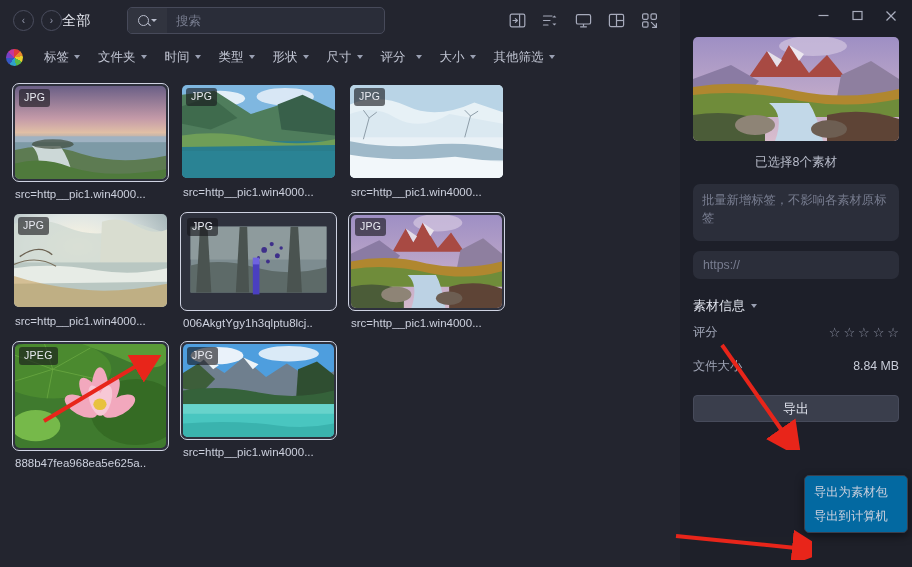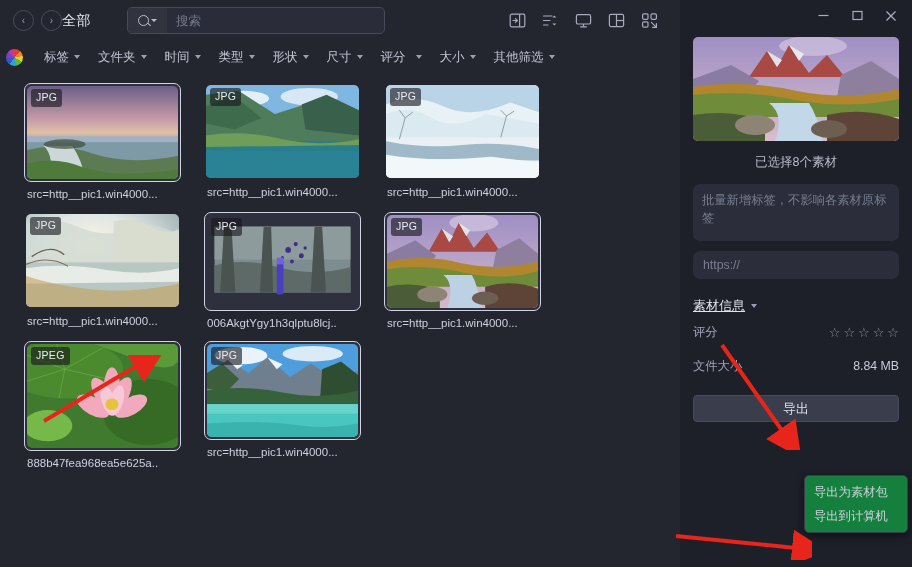--- a/index.html
+++ b/index.html
@@ -35,21 +35,21 @@
   
   .filterbar{height:32px;display:flex;align-items:center;padding:0 4px 0 6px;flex:0 0 auto;gap:0;}
   .wheel{width:17px;height:17px;border-radius:50%;margin-right:12px;flex:0 0 auto;
     background:conic-gradient(#e23b3b 0deg 40deg,#e8892a 40deg 80deg,#e6d02c 80deg 120deg,#57b947 120deg 170deg,#2fa3c9 170deg 215deg,#3558c4 215deg 265deg,#7a3fc4 265deg 310deg,#c6369c 310deg 360deg);
     box-shadow:inset 0 0 0 2.5px rgba(35,37,47,.0);}
   .fitem{display:flex;align-items:center;gap:5px;padding:0 9px;font-size:12.5px;color:#c2c6d4;cursor:default;white-space:nowrap;}
   .caret{width:0;height:0;border-left:3.4px solid transparent;border-right:3.4px solid transparent;border-top:4px solid #9aa0b2;}
 
   
   .grid{flex:1;padding:10px 10px 0 8px;display:flex;flex-wrap:wrap;align-content:flex-start;gap:0;overflow:hidden;}
-  .cell{width:164px;margin:0 0 12px 16px;display:flex;flex-direction:column;align-items:flex-start;}
+  .cell{width:164px;margin:0 0 12px 4px;display:flex;flex-direction:column;align-items:flex-start;}
   .thumb{width:157px;border-radius:7px;padding:2px;box-sizing:border-box;position:relative;background:transparent;}
   .thumb.sel{border:1.4px solid #cfd3e2;background:#2e313d;}
   .thumb .img{width:100%;border-radius:5px;display:block;position:relative;overflow:hidden;}
   .badge{position:absolute;top:5px;left:6px;background:rgba(22,22,28,.62);color:#e9ebf2;font-size:10.5px;line-height:1;padding:3px 5px 4px;border-radius:3px;letter-spacing:.3px;}
   .caption{font-size:11.5px;color:#cdd1de;margin-top:6px;padding-left:3px;max-width:160px;white-space:nowrap;overflow:hidden;}
 
   
   .art{width:100%;height:100%;display:block;}
 
   
@@ -57,29 +57,29 @@
   .wincontrols{height:31px;display:flex;align-items:center;justify-content:flex-end;gap:0;padding-right:4px;flex:0 0 auto;}
   .wc{width:34px;height:26px;display:flex;align-items:center;justify-content:center;color:#a9adbd;}
   .preview{margin:6px 13px 0 13px;height:104px;border-radius:5px;overflow:hidden;position:relative;}
   .selcount{text-align:center;font-size:12.5px;color:#b9bdcb;margin-top:13px;}
 
   .field{margin:13px 13px 0 13px;background:#2b2e3a;border-radius:7px;color:#80custom;}
   .ta{height:57px;padding:8px 9px;font-size:12.3px;color:#787d90;line-height:1.45;box-sizing:border-box;}
   .inp{height:28px;display:flex;align-items:center;padding:0 10px;font-size:12.3px;color:#787d90;box-sizing:border-box;}
   .inp.url{margin-top:10px;}
 
-  .sectionhdr{margin:18px 13px 0 13px;display:flex;align-items:center;gap:6px;font-size:13px;color:#dfe2ec;text-decoration:underline;}
+  .sectionhdr{margin:18px 13px 0 13px;display:flex;align-items:center;gap:6px;font-size:13px;color:#dfe2ec;}
   .inforow{margin:0 13px;height:34px;display:flex;align-items:center;justify-content:space-between;font-size:12.3px;color:#9ea3b4;}
   .inforow .val{color:#c9cdd9;}
   .stars{display:flex;gap:3px;}
   .star{color:#8b90a2;font-size:13px;line-height:1;}
 
   .exportbtn{margin:12px 13px 0 13px;height:27px;border-radius:4px;background:#3a3e4c;border:1px solid #474b5b;display:flex;align-items:center;justify-content:center;font-size:13px;color:#dde0ea;box-sizing:border-box;}
 
-  .menu{position:absolute;right:4px;bottom:4px;width:102px;background:#15803d;border:1px solid #3a3e4c;border-radius:5px;padding:4px 0;box-shadow:0 3px 10px rgba(0,0,0,.45);}
+  .menu{position:absolute;right:4px;bottom:4px;width:102px;background:#0369a1;border:1px solid #3a3e4c;border-radius:5px;padding:4px 0;box-shadow:0 3px 10px rgba(0,0,0,.45);}
   .mitem{height:24px;display:flex;align-items:center;padding:0 9px;font-size:12.3px;color:#cdd1de;white-space:nowrap;}
 
   
   .anno{position:absolute;pointer-events:none;}
   .wm{position:absolute;right:6px;bottom:8px;width:175px;height:56px;pointer-events:none;}
   .wm .txt1{position:absolute;left:38px;top:2px;font-size:21px;font-weight:bold;color:rgba(47,118,186,.85);letter-spacing:1px;white-space:nowrap;}
   .wm .txt2{position:absolute;left:42px;top:26px;font-size:17px;font-weight:bold;color:rgba(216,60,48,.9);letter-spacing:.5px;white-space:nowrap;}
 </style>
 </head>
 <body>

